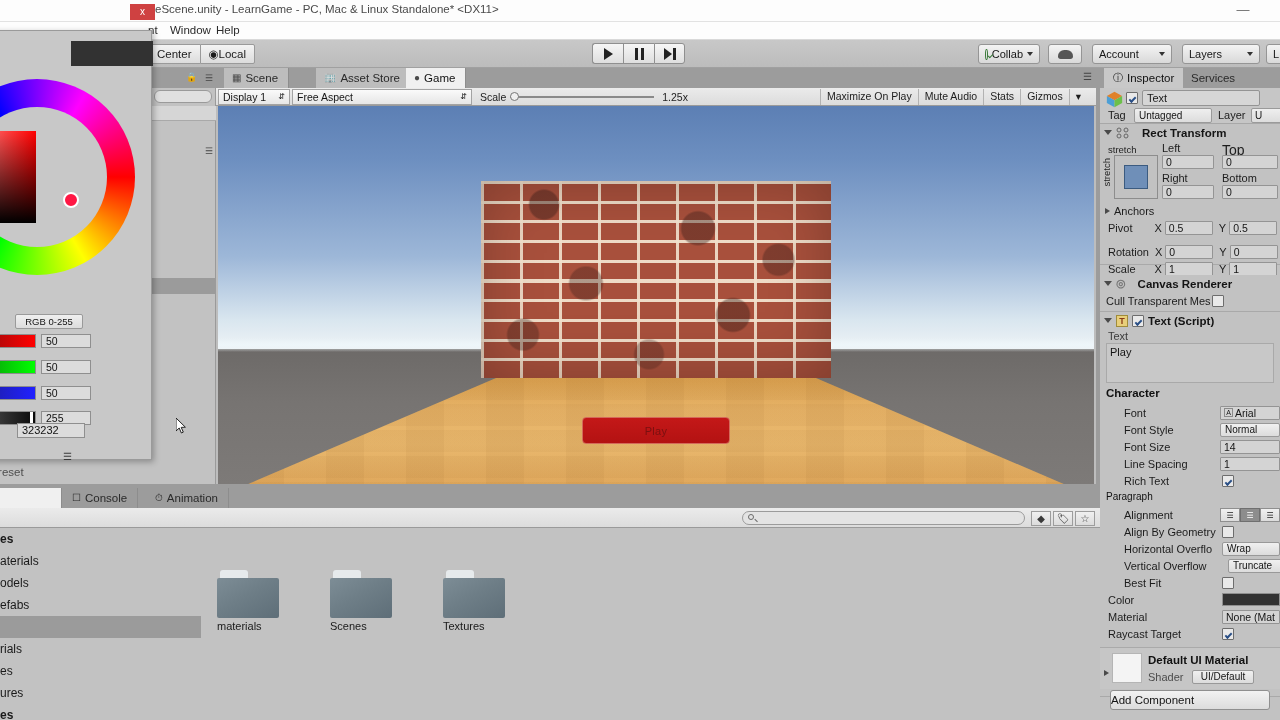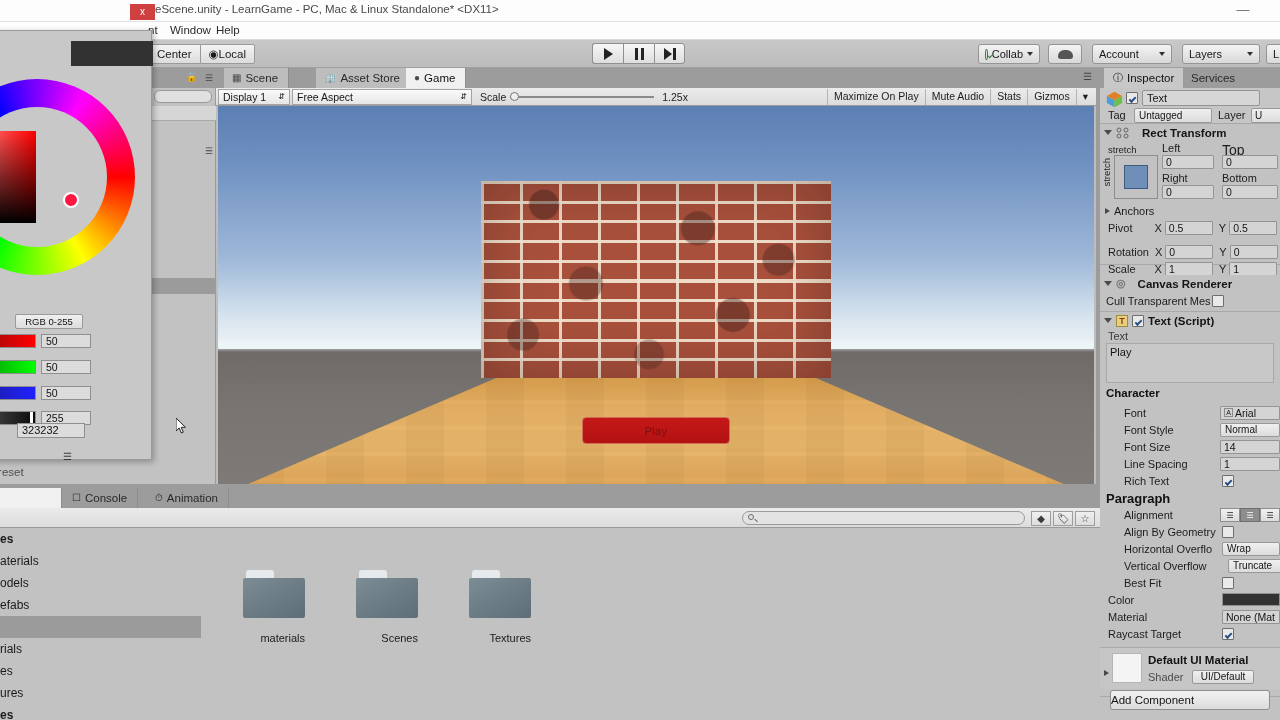--- a/index.html
+++ b/index.html
@@ -105,21 +105,21 @@
     display:flex; align-items:center;
   }
   .gtb-dd {
     height:16px; background:linear-gradient(#fafafa,#e6e6e6); border:1px solid #a3a3a3;
     font-size:10.5px; line-height:14px; padding:0 4px; display:flex; align-items:center;
     justify-content:space-between; color:#161616; margin-left:2px;
   }
   .gtb-lbl { font-size:10.5px; color:#222; margin:0 4px 0 8px;}
   .slider-track { height:2px; background:#8a8a8a; position:relative;}
   .slider-knob { position:absolute; left:0; top:-4px; width:9px;height:9px;border-radius:50%;background:#efefef;border:1px solid #777;}
-  .gtb-right { position:absolute; right:2px; top:1px; display:flex; align-items:center; }
+  .gtb-right { position:absolute; right:9px; top:1px; display:flex; align-items:center; }
   .gtb-right .it { font-size:10.5px; color:#1d1d1d; padding:0 6px; height:16px; line-height:15px; border-left:1px solid #b2b2b2; white-space:nowrap;}
 
   
   .gameview { position:absolute; left:2px; top:38px; width:876px; height:379px; overflow:hidden; background:#6a86b0;}
   .sky {
     position:absolute; left:0; top:0; width:100%; height:243px;
     background:linear-gradient(#5c7fb4 0%, #6d8fc0 22%, #9db7d8 62%, #d9e6ef 88%, #eef3f6 100%);
   }
   .ground {
     position:absolute; left:0; top:243px; width:100%; height:136px;
@@ -241,21 +241,21 @@
   .tree-row.bold { font-weight:bold; }
 
   .assets { position:absolute; left:201px; top:40px; width:899px; height:192px; background:#c2c2c2;}
   .assets-bread {
     position:absolute; left:0; top:0; width:899px; height:20px; background:#cfcfcf;
     border-bottom:1px solid #a8a8a8; display:flex; align-items:center; gap:5px; padding-left:6px;
     font-size:12px; font-weight:bold; color:#151515;
   }
   .bread-arrow{ width:0;height:0;border-left:5px solid #555;border-top:3.5px solid transparent;border-bottom:3.5px solid transparent;}
   .folders { position:absolute; left:0; top:20px; width:899px; height:172px; padding:22px 0 0 16px; display:flex; gap:25px;}
-  .folder-item { width:88px; display:flex; flex-direction:column; align-items:flex-end; gap:14px; }
+  .folder-item { width:88px; display:flex; flex-direction:column; align-items:flex-start; gap:2px; }
   .folder-ic { width:62px; height:48px; position:relative;}
   .folder-body{position:absolute;left:0;bottom:0;width:62px;height:40px;border-radius:2px;background:linear-gradient(150deg,#7d8d96 0%,#6e7e87 45%,#5e6e78 100%);}
   .folder-tab{position:absolute;left:3px;top:0;width:28px;height:10px;border-radius:3px 3px 0 0;background:#e6eaec;}
   .folder-lbl { font-size:11px; color:#1a1a1a; }
 
   
   .picker { position:absolute; left:-60px; top:30px; width:212px; height:430px; background:#c8c8c8; border:1px solid #9a9a9a; box-shadow:2px 2px 6px rgba(0,0,0,.28);}
   .swatch-preview { position:absolute; left:130px; top:10px; width:82px; height:25px; background:#323232; }
   .wheel {
     position:absolute; left:-2px; top:48px; width:196px; height:196px; border-radius:50%;
@@ -539,21 +539,21 @@
         <span class="field" style="position:absolute;left:120px;width:60px">14</span>
       </div>
       <div class="row" style="position:absolute;left:0;top:143px;width:180px">
         <span class="rlabel ind">Line Spacing</span>
         <span class="field" style="position:absolute;left:120px;width:60px">1</span>
       </div>
       <div class="row" style="position:absolute;left:0;top:160px;width:180px">
         <span class="rlabel ind">Rich Text</span>
         <span class="chk on" style="position:absolute;left:122px"></span>
       </div>
-      <div style="position:absolute;left:6px;top:179px;font-size:13px;font-weight:bold;color:#111">Paragraph</div>
+      <div style="position:absolute;left:6px;top:179px;font-size:10px;font-weight:normal;color:#111">Paragraph</div>
       <div class="row" style="position:absolute;left:0;top:194px;width:180px">
         <span class="rlabel ind">Alignment</span>
         <span style="position:absolute;left:120px;display:flex">
           <span style="width:20px;height:14px;background:linear-gradient(#f0f0f0,#dcdcdc);border:1px solid #8f8f8f;font-size:8px;text-align:center;line-height:13px">☰</span>
           <span style="width:20px;height:14px;background:#8d8d8d;border:1px solid #6f6f6f;font-size:8px;text-align:center;line-height:13px;color:#fff">☰</span>
           <span style="width:20px;height:14px;background:linear-gradient(#f0f0f0,#dcdcdc);border:1px solid #8f8f8f;font-size:8px;text-align:center;line-height:13px">☰</span>
         </span>
       </div>
       <div class="row" style="position:absolute;left:0;top:211px;width:180px">
         <span class="rlabel ind">Align By Geometry</span>

